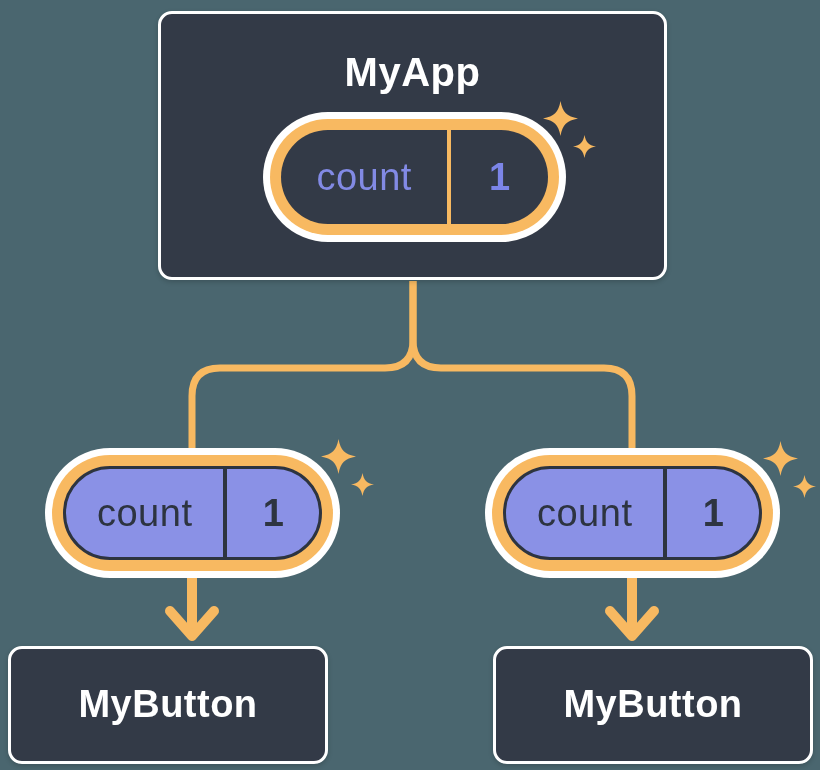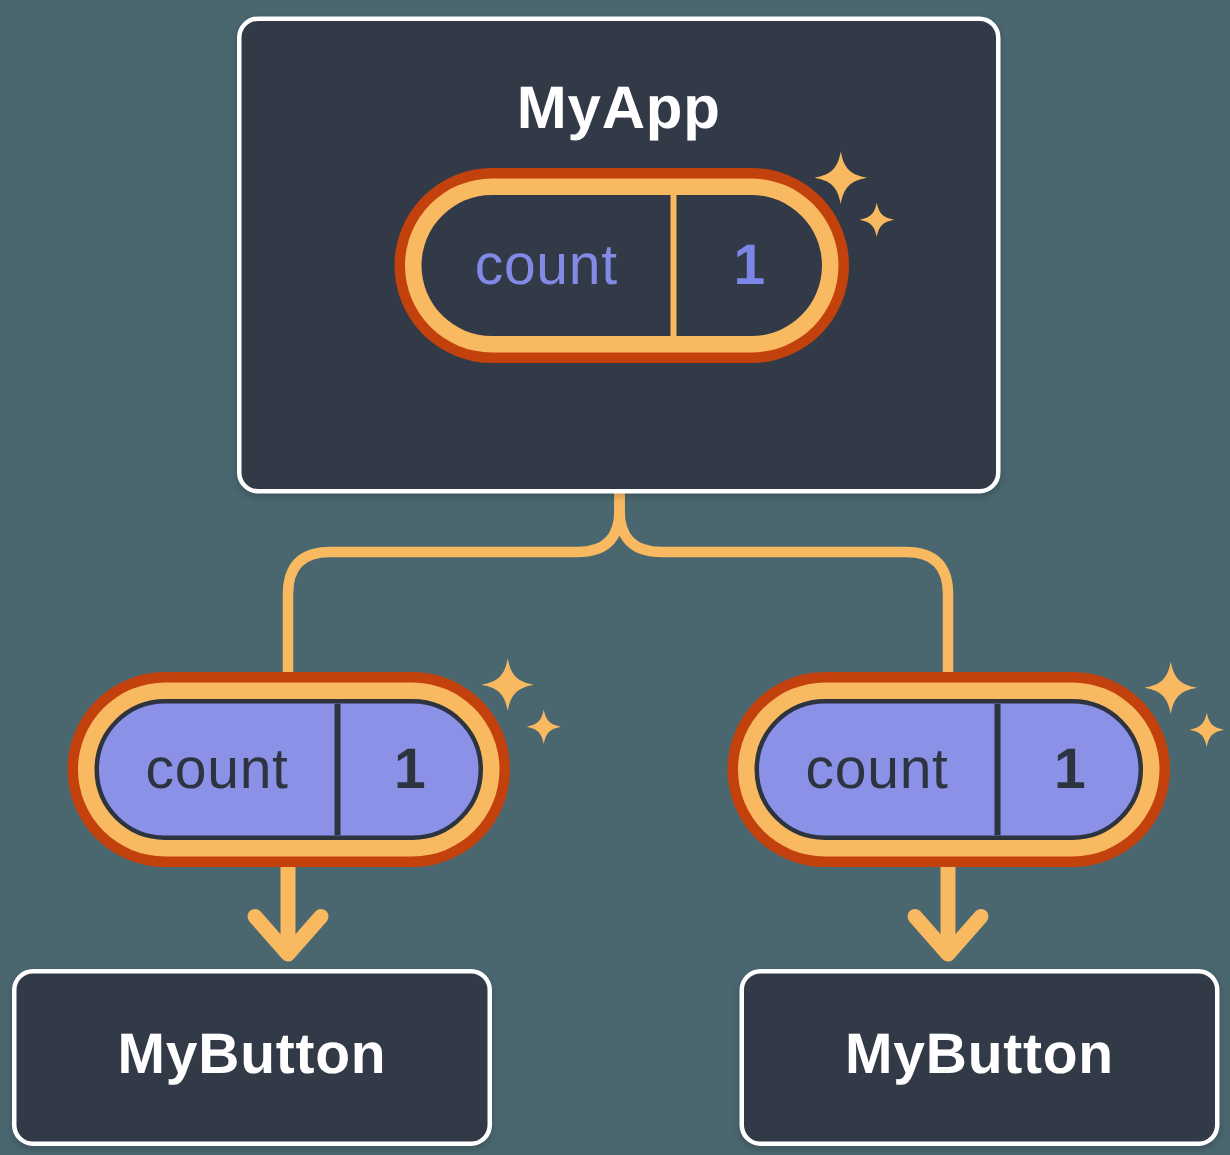--- a/index.html
+++ b/index.html
@@ -21,21 +21,21 @@
   }
   
   .node-box {
     position: absolute;
     box-sizing: border-box;
     background: #333A47;
     border: 3px solid #FFFFFF;
     border-radius: 14px;
     box-shadow: 0 2px 5px rgba(0,0,0,0.18);
   }
-  .node-box.root { left: 158px; top: 11px; width: 509px; height: 318px; }
+  .node-box.root { left: 158px; top: 11px; width: 509px; height: 269px; }
   .node-box.child-left  { left: 8px;   top: 646px; width: 320px; height: 118px; }
   .node-box.child-right { left: 493px; top: 646px; width: 320px; height: 118px; }
   .node-title {
     position: absolute;
     left: 0; right: 0;
     text-align: center;
     color: #FFFFFF;
     font-size: 40px;
     font-weight: 600;
     letter-spacing: 0.5px;
@@ -44,21 +44,21 @@
   .node-box.child-left .node-title,
   .node-box.child-right .node-title {
     top: 50%;
     transform: translateY(-52%);
     font-size: 38px;
   }
   
   .pill {
     position: absolute;
     box-sizing: border-box;
-    background: #c2410c;           
+    background: #ffffff;           
     border-radius: 999px;
     padding: 7px;
   }
   .pill-mid {
     box-sizing: border-box;
     width: 100%; height: 100%;
     background: #F8B961;           
     border-radius: 999px;
     padding: 11px;
   }

